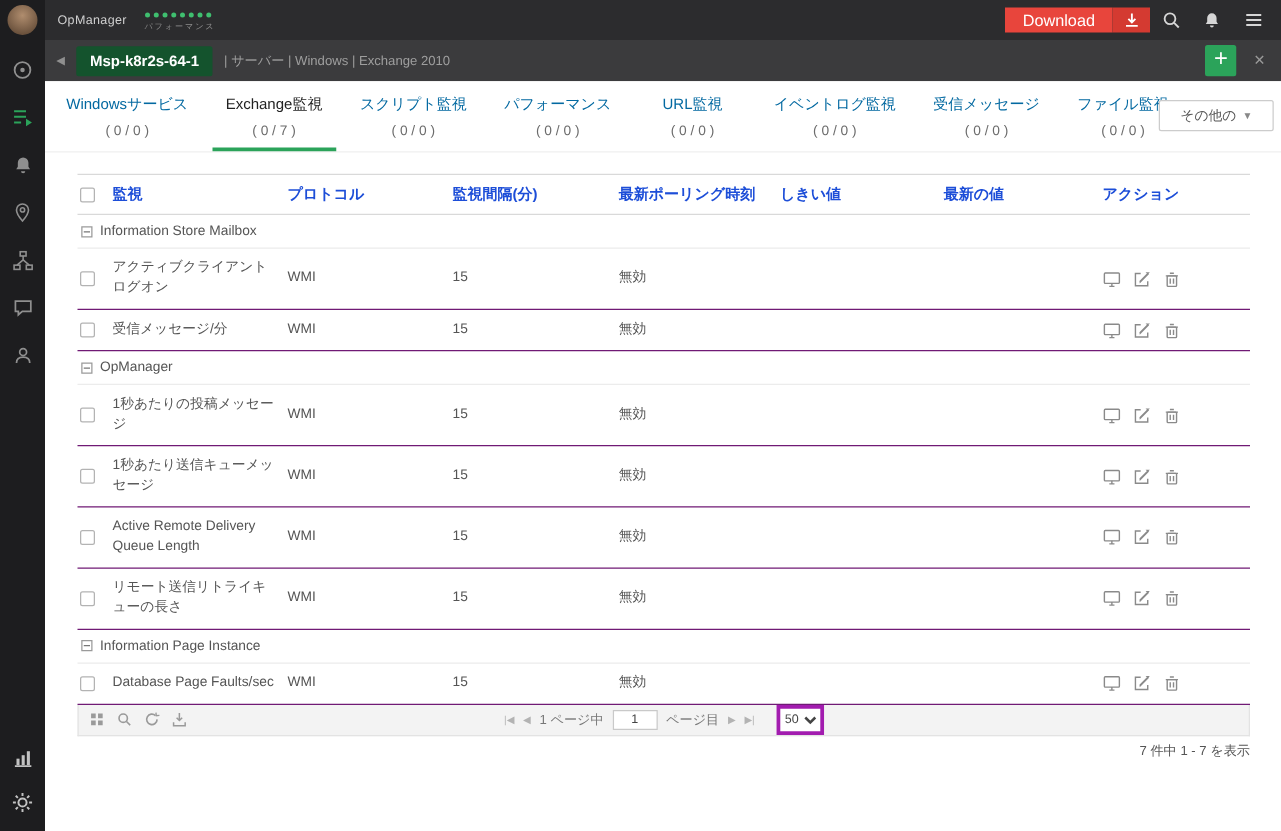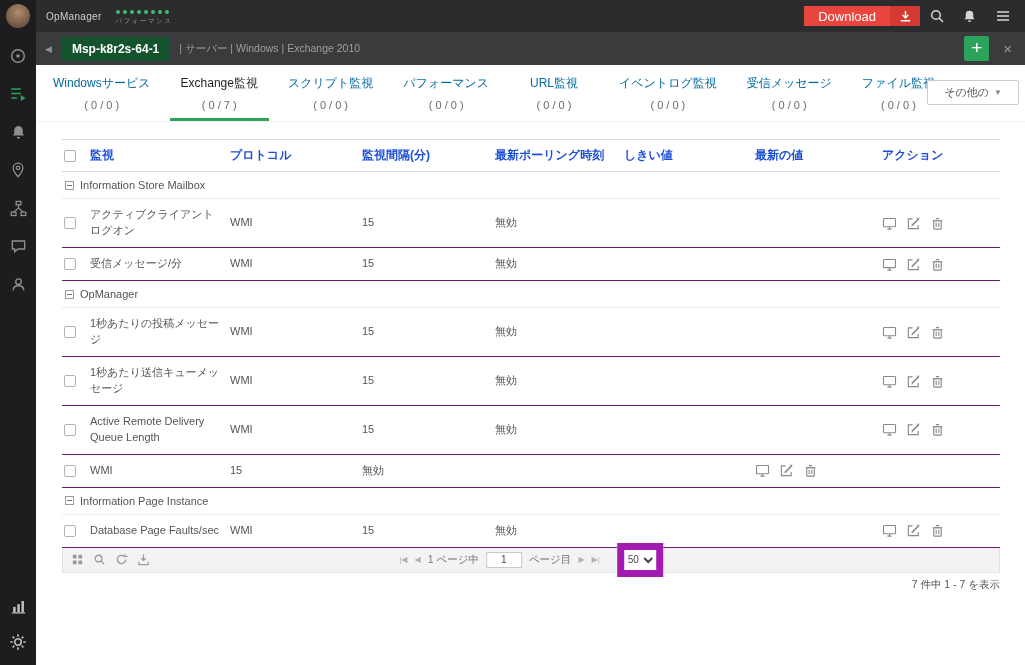--- a/index.html
+++ b/index.html
@@ -68,21 +68,21 @@
   .aicon svg{width:15px;height:15px;}
 
   
   .pager{margin:0 25px 0 26px;height:25px;background:#f3f3f3;border:1px solid #e3e3e3;border-top:none;display:flex;align-items:center;position:relative;font-size:10.5px;color:#777;}
   .pager-icons{display:flex;align-items:center;gap:9px;margin-left:8px;}
   .pgicon{width:13px;height:13px;display:inline-flex;cursor:pointer;}
   .pgicon svg{width:13px;height:13px;}
   .pager-center{position:absolute;left:50%;transform:translateX(-50%);display:flex;align-items:center;gap:7px;}
   .pg-arrow{font-size:8px;color:#b3b3b3;cursor:pointer;}
   .page-input{width:36px;height:16px;border:1px solid #c9c9c9;font-size:10px;text-align:center;color:#444;}
-  .size-select{font-size:10px;height:34px;border:7px solid #a21caf;background:#fff;color:#444;margin-left:10px;cursor:pointer;}
+  .size-select{font-size:10px;height:24px;border:3px solid #a21caf;background:#fff;color:#444;margin-left:10px;cursor:pointer;}
   .pager-summary{text-align:right;margin:5px 25px 0 0;font-size:10.5px;color:#555;}
 </style>
 </head>
 <body>
 
 <div class="topbar">
   <div class="brand">
     <div class="app-title">OpManager</div>
     <div class="status-wrap">
       <div class="dots">
@@ -416,20 +416,21 @@
               <rect x="4" y="5" width="8" height="9" rx="0.8"></rect>
               <path d="M2.8 5h10.4M6.3 2.8h3.4M6.6 7.3v4.4M9.4 7.3v4.4"></path>
             </svg>
           </span>
         </div>
       </div>
       <div class="trow drow">
         <div class="tcell ccell">
           <input class="cb" type="checkbox" style="">
         </div>
+        <div class="tcell name">リモート送信リトライキューの長さ</div>
         <div class="tcell">WMI</div>
         <div class="tcell">15</div>
         <div class="tcell">無効</div>
         <div class="tcell"></div>
         <div class="tcell"></div>
         <div class="tcell actions">
           <span class="aicon">
             <svg viewBox="0 0 16 16" fill="none" stroke="#8a8a8a" stroke-width="1.2">
               <rect x="1.6" y="2.6" width="12.8" height="8.8" rx="0.8"></rect>
               <path d="M5.8 14h4.4M8 11.4V14"></path>

